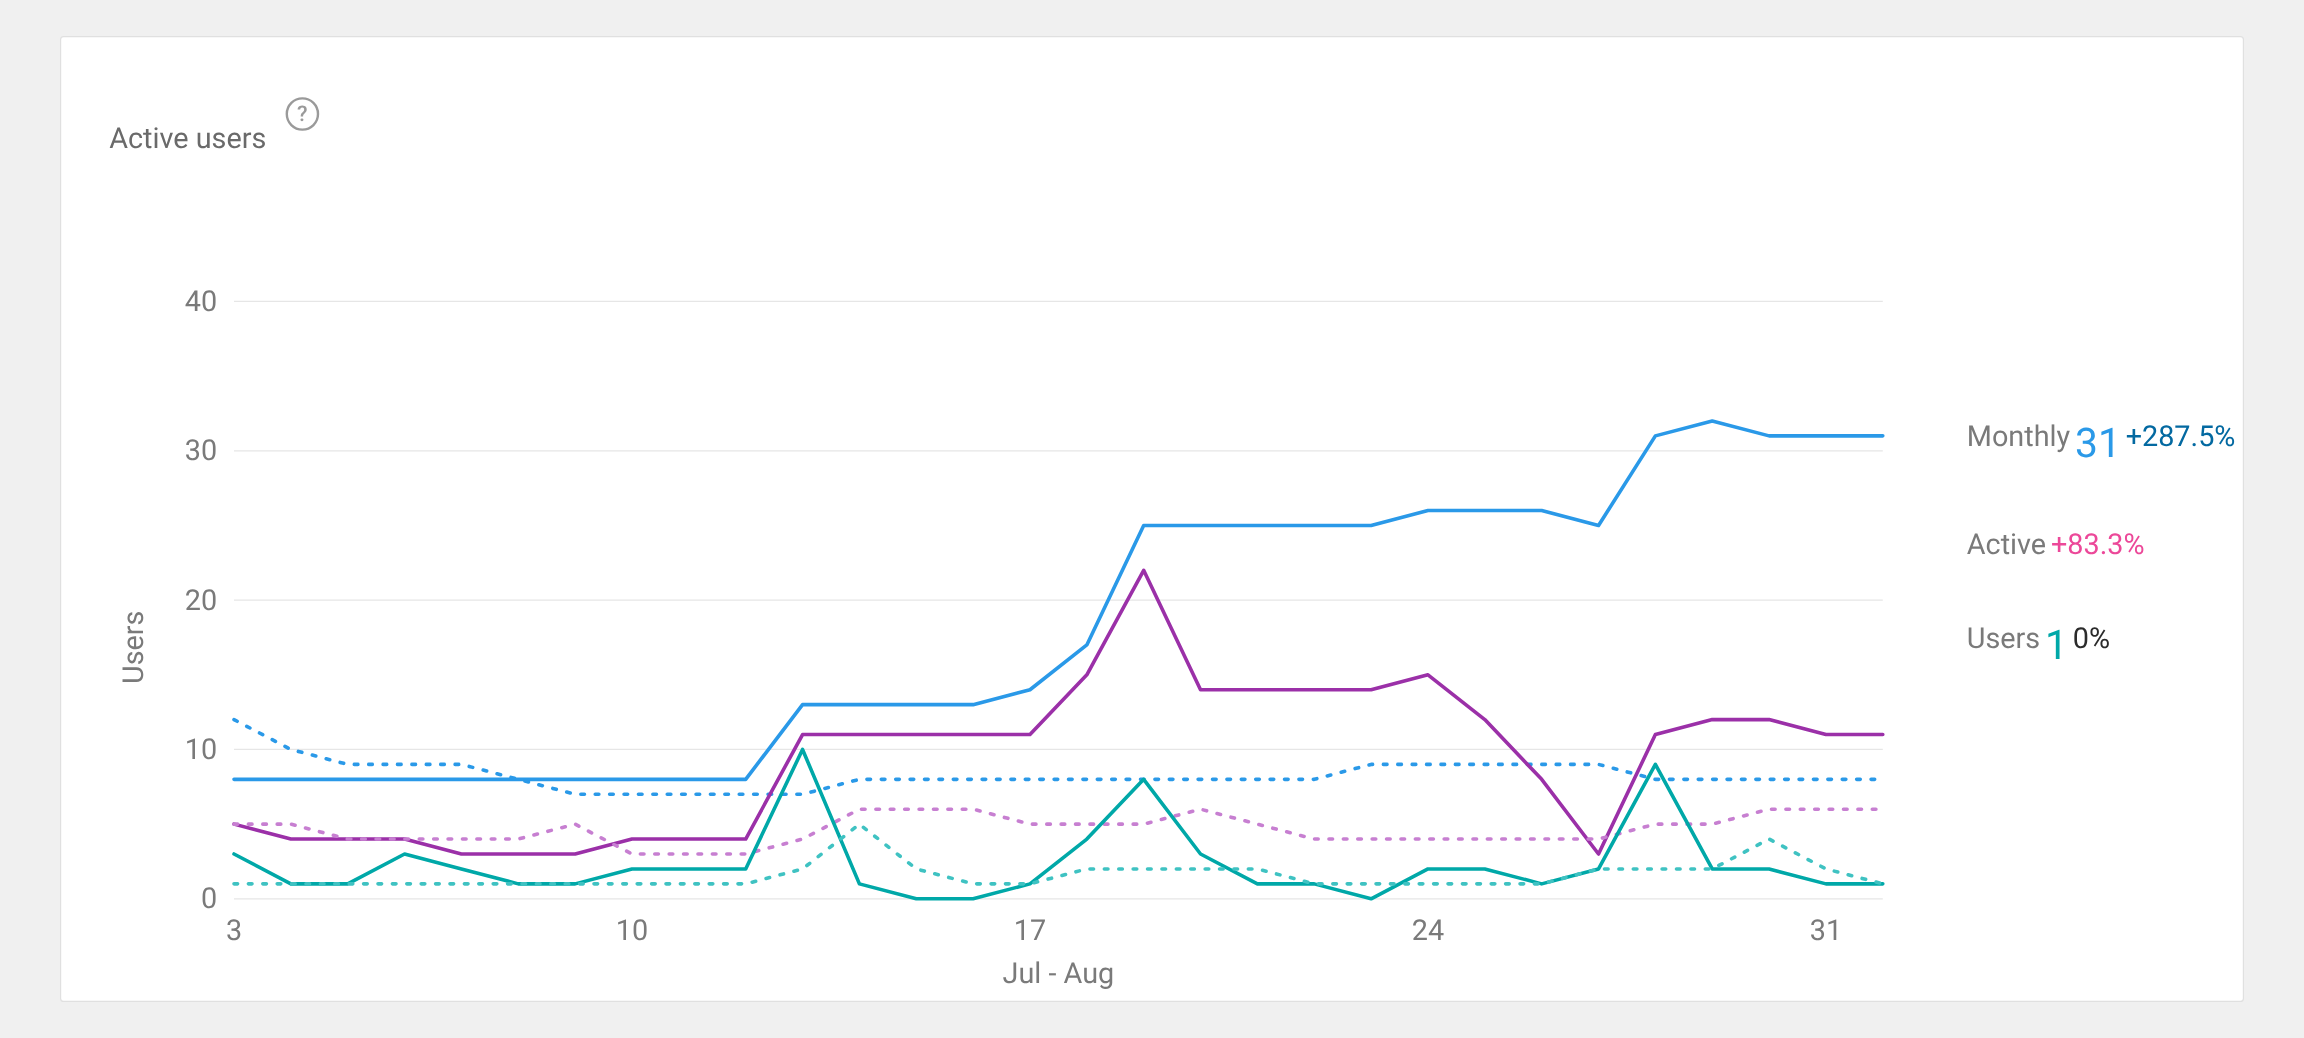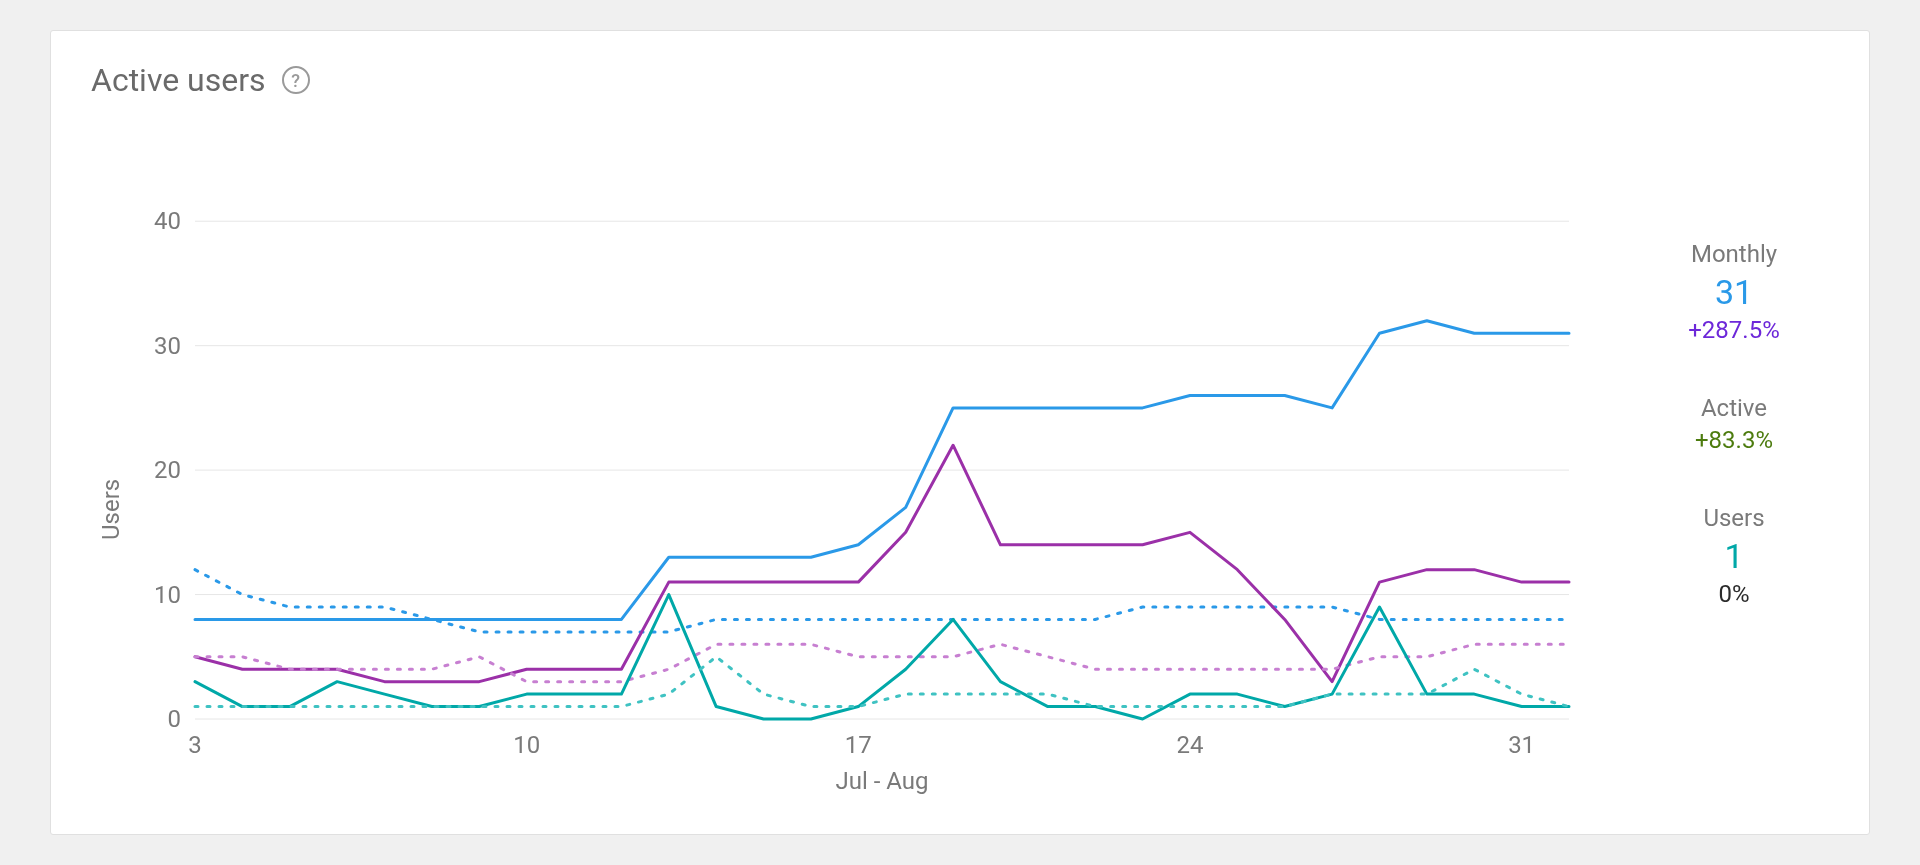--- a/index.html
+++ b/index.html
@@ -27,23 +27,24 @@
       display: flex;
       flex-direction: column;
     }
     .card-header {
       display: flex;
       align-items: center;
       gap: 16px;
       margin-bottom: 10px;
     }
     .card-title {
-      font-size: 32px;
+      font-size: 24px;
       font-weight: 400;
       color: #6a6a6a;
+      margin-top: 40px;
     }
     .help-icon {
       width: 28px;
       height: 28px;
       border: 2px solid #9a9a9a;
       border-radius: 50%;
       display: inline-flex;
       align-items: center;
       justify-content: center;
       color: #9a9a9a;
@@ -77,23 +78,21 @@
     .legend {
       width: 190px;
       display: flex;
       flex-direction: column;
       justify-content: center;
       gap: 50px;
       padding-bottom: 60px;
     }
     .legend-item {
       display: flex;
-      flex-direction: column;
       gap: 4px;
-      align-items: center;
     }
     .legend-label {
       font-size: 24px;
       color: #7a7a7a;
     }
     .legend-value {
       font-size: 34px;
       font-weight: 400;
     }
     .legend-delta {
@@ -144,25 +143,25 @@
           <path d="M70 547.7777777777778 L117.37931034482759 547.7777777777778 L164.75862068965517 560.2222222222222 L212.13793103448276 560.2222222222222 L259.51724137931035 560.2222222222222 L306.8965517241379 560.2222222222222 L354.2758620689655 547.7777777777778 L401.65517241379314 572.6666666666666 L449.0344827586207 572.6666666666666 L496.4137931034483 572.6666666666666 L543.7931034482758 560.2222222222222 L591.1724137931034 535.3333333333334 L638.551724137931 535.3333333333334 L685.9310344827586 535.3333333333334 L733.3103448275863 547.7777777777778 L780.6896551724138 547.7777777777778 L828.0689655172414 547.7777777777778 L875.448275862069 535.3333333333334 L922.8275862068966 547.7777777777778 L970.2068965517241 560.2222222222222 L1017.5862068965517 560.2222222222222 L1064.9655172413793 560.2222222222222 L1112.3448275862067 560.2222222222222 L1159.7241379310344 560.2222222222222 L1207.103448275862 560.2222222222222 L1254.4827586206895 547.7777777777778 L1301.8620689655172 547.7777777777778 L1349.2413793103449 535.3333333333334 L1396.6206896551726 535.3333333333334 L1444 535.3333333333334 " fill="none" stroke="#c77fd1" stroke-width="3" stroke-linejoin="round" stroke-linecap="round" stroke-dasharray="3 9"></path>
           <path d="M70 572.6666666666666 L117.37931034482759 597.5555555555555 L164.75862068965517 597.5555555555555 L212.13793103448276 572.6666666666666 L259.51724137931035 585.1111111111111 L306.8965517241379 597.5555555555555 L354.2758620689655 597.5555555555555 L401.65517241379314 585.1111111111111 L449.0344827586207 585.1111111111111 L496.4137931034483 585.1111111111111 L543.7931034482758 485.55555555555554 L591.1724137931034 597.5555555555555 L638.551724137931 610 L685.9310344827586 610 L733.3103448275863 597.5555555555555 L780.6896551724138 560.2222222222222 L828.0689655172414 510.4444444444444 L875.448275862069 572.6666666666666 L922.8275862068966 597.5555555555555 L970.2068965517241 597.5555555555555 L1017.5862068965517 610 L1064.9655172413793 585.1111111111111 L1112.3448275862067 585.1111111111111 L1159.7241379310344 597.5555555555555 L1207.103448275862 585.1111111111111 L1254.4827586206895 498 L1301.8620689655172 585.1111111111111 L1349.2413793103449 585.1111111111111 L1396.6206896551726 597.5555555555555 L1444 597.5555555555555 " fill="none" stroke="#00a8a8" stroke-width="3" stroke-linejoin="round" stroke-linecap="round"></path>
           <path d="M70 597.5555555555555 L117.37931034482759 597.5555555555555 L164.75862068965517 597.5555555555555 L212.13793103448276 597.5555555555555 L259.51724137931035 597.5555555555555 L306.8965517241379 597.5555555555555 L354.2758620689655 597.5555555555555 L401.65517241379314 597.5555555555555 L449.0344827586207 597.5555555555555 L496.4137931034483 597.5555555555555 L543.7931034482758 585.1111111111111 L591.1724137931034 547.7777777777778 L638.551724137931 585.1111111111111 L685.9310344827586 597.5555555555555 L733.3103448275863 597.5555555555555 L780.6896551724138 585.1111111111111 L828.0689655172414 585.1111111111111 L875.448275862069 585.1111111111111 L922.8275862068966 585.1111111111111 L970.2068965517241 597.5555555555555 L1017.5862068965517 597.5555555555555 L1064.9655172413793 597.5555555555555 L1112.3448275862067 597.5555555555555 L1159.7241379310344 597.5555555555555 L1207.103448275862 585.1111111111111 L1254.4827586206895 585.1111111111111 L1301.8620689655172 585.1111111111111 L1349.2413793103449 560.2222222222222 L1396.6206896551726 585.1111111111111 L1444 597.5555555555555 " fill="none" stroke="#3fc2c2" stroke-width="3" stroke-linejoin="round" stroke-linecap="round" stroke-dasharray="3 9"></path>
         </svg>
     </div>
 
     <div class="legend">
       <div class="legend-item">
         <span class="legend-label">Monthly</span>
         <span class="legend-value" style="color:#2a99e8">31</span>
-        <span class="legend-delta" style="color:#6d28d9">+287.5%</span>
+        <span class="legend-delta" style="color:#0369a1">+287.5%</span>
       </div>
       <div class="legend-item">
         <span class="legend-label">Active</span>
-        <span class="legend-delta" style="color:#4d7c0f">+83.3%</span>
+        <span class="legend-delta" style="color:#ec4899">+83.3%</span>
       </div>
       <div class="legend-item">
         <span class="legend-label">Users</span>
         <span class="legend-value" style="color:#00a8a8">1</span>
         <span class="legend-delta" style="color:#2b2b2b">0%</span>
       </div>
     </div>
   </div>
 </div>
 

